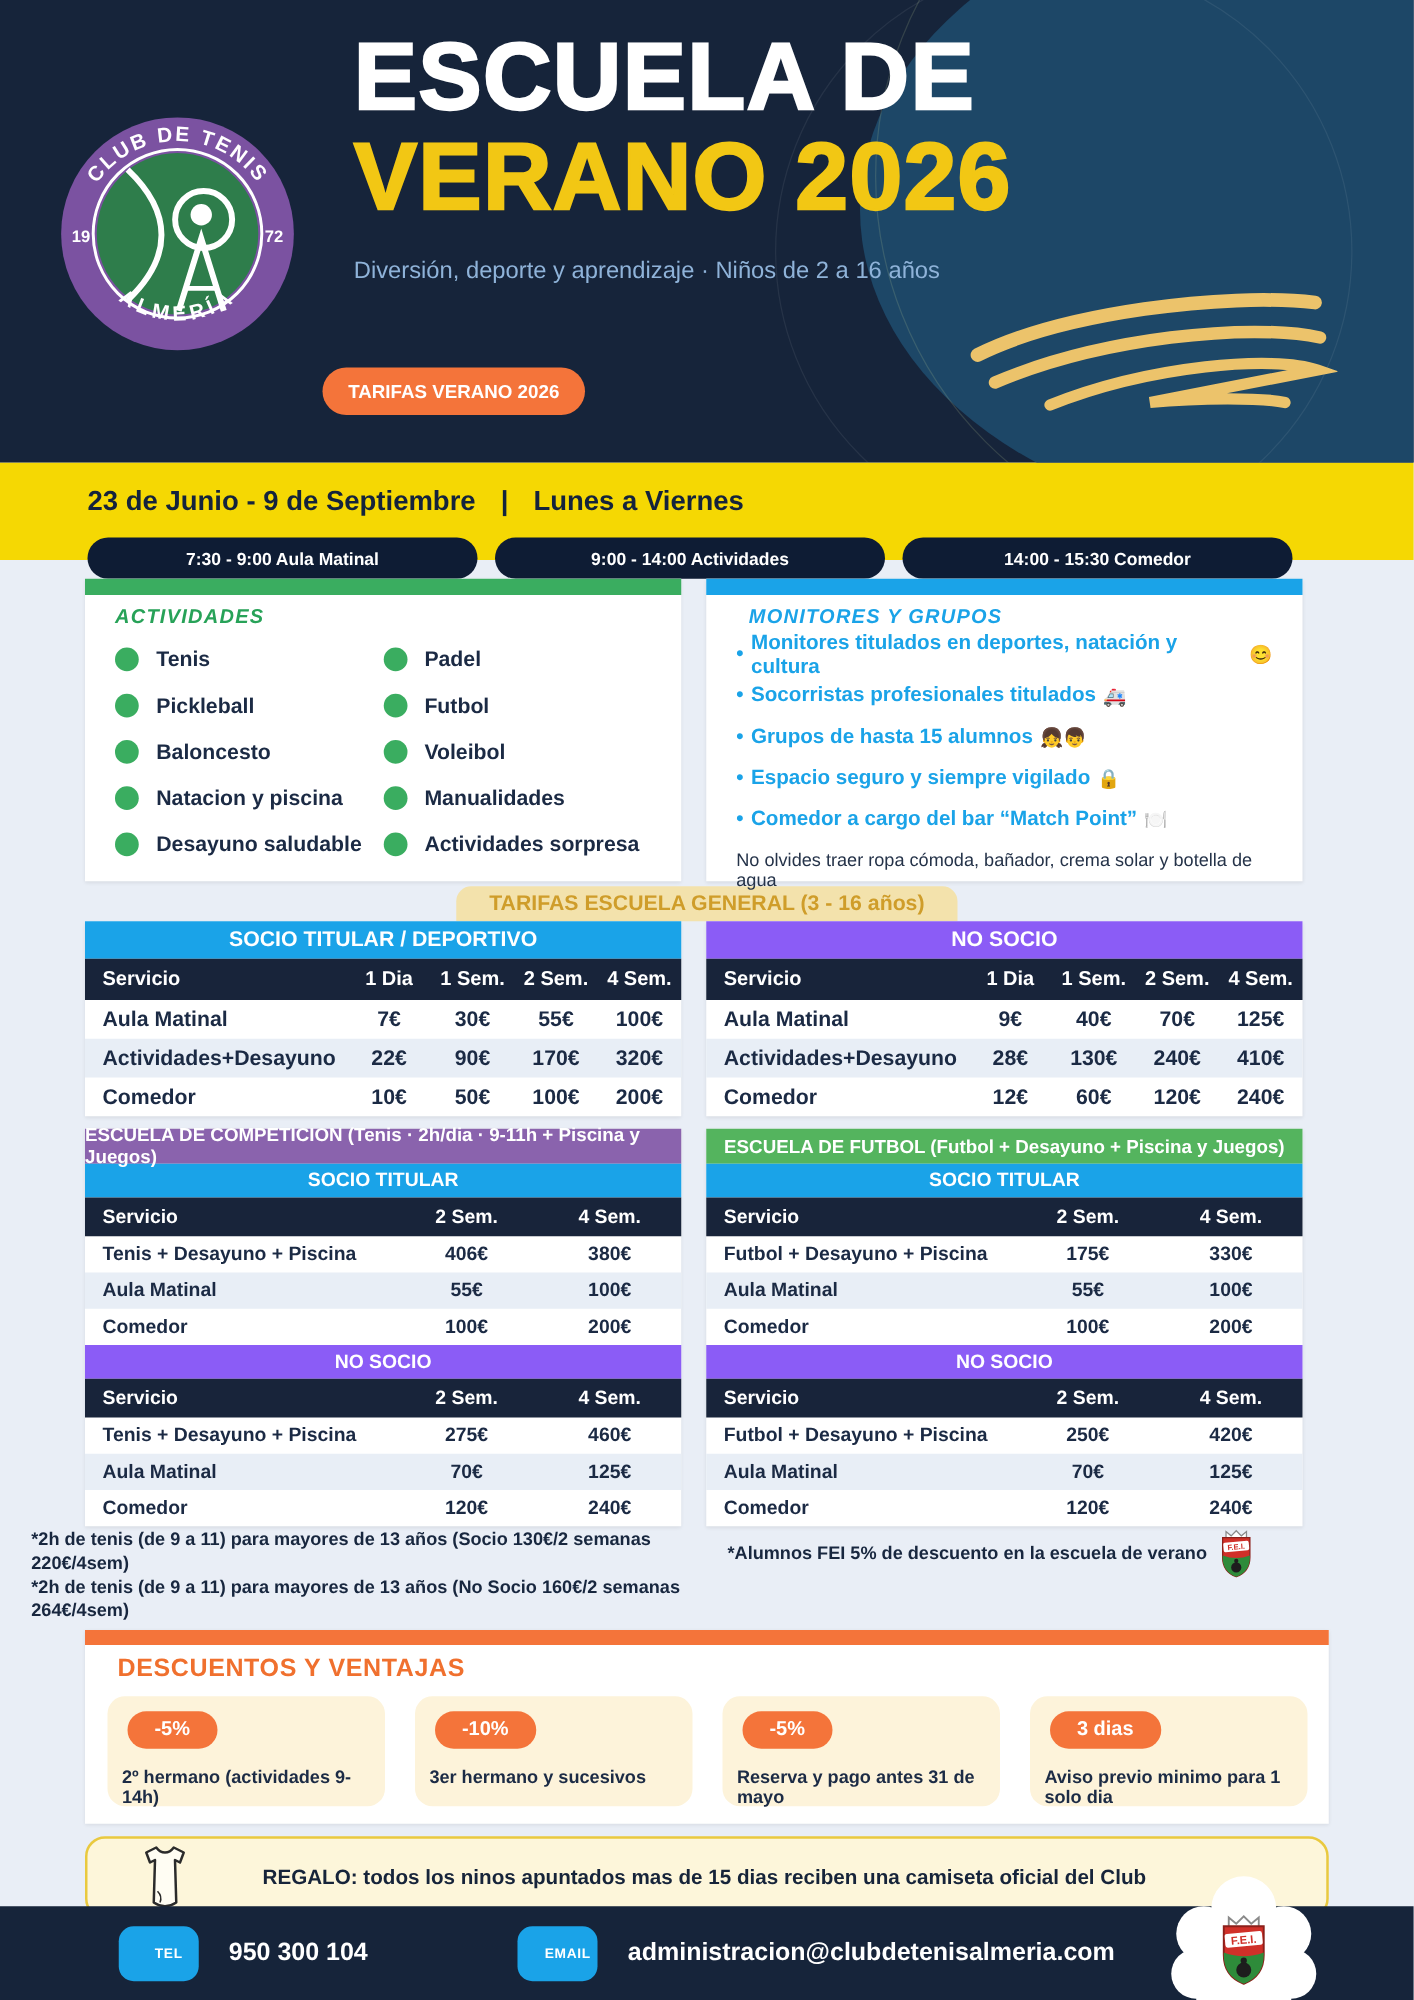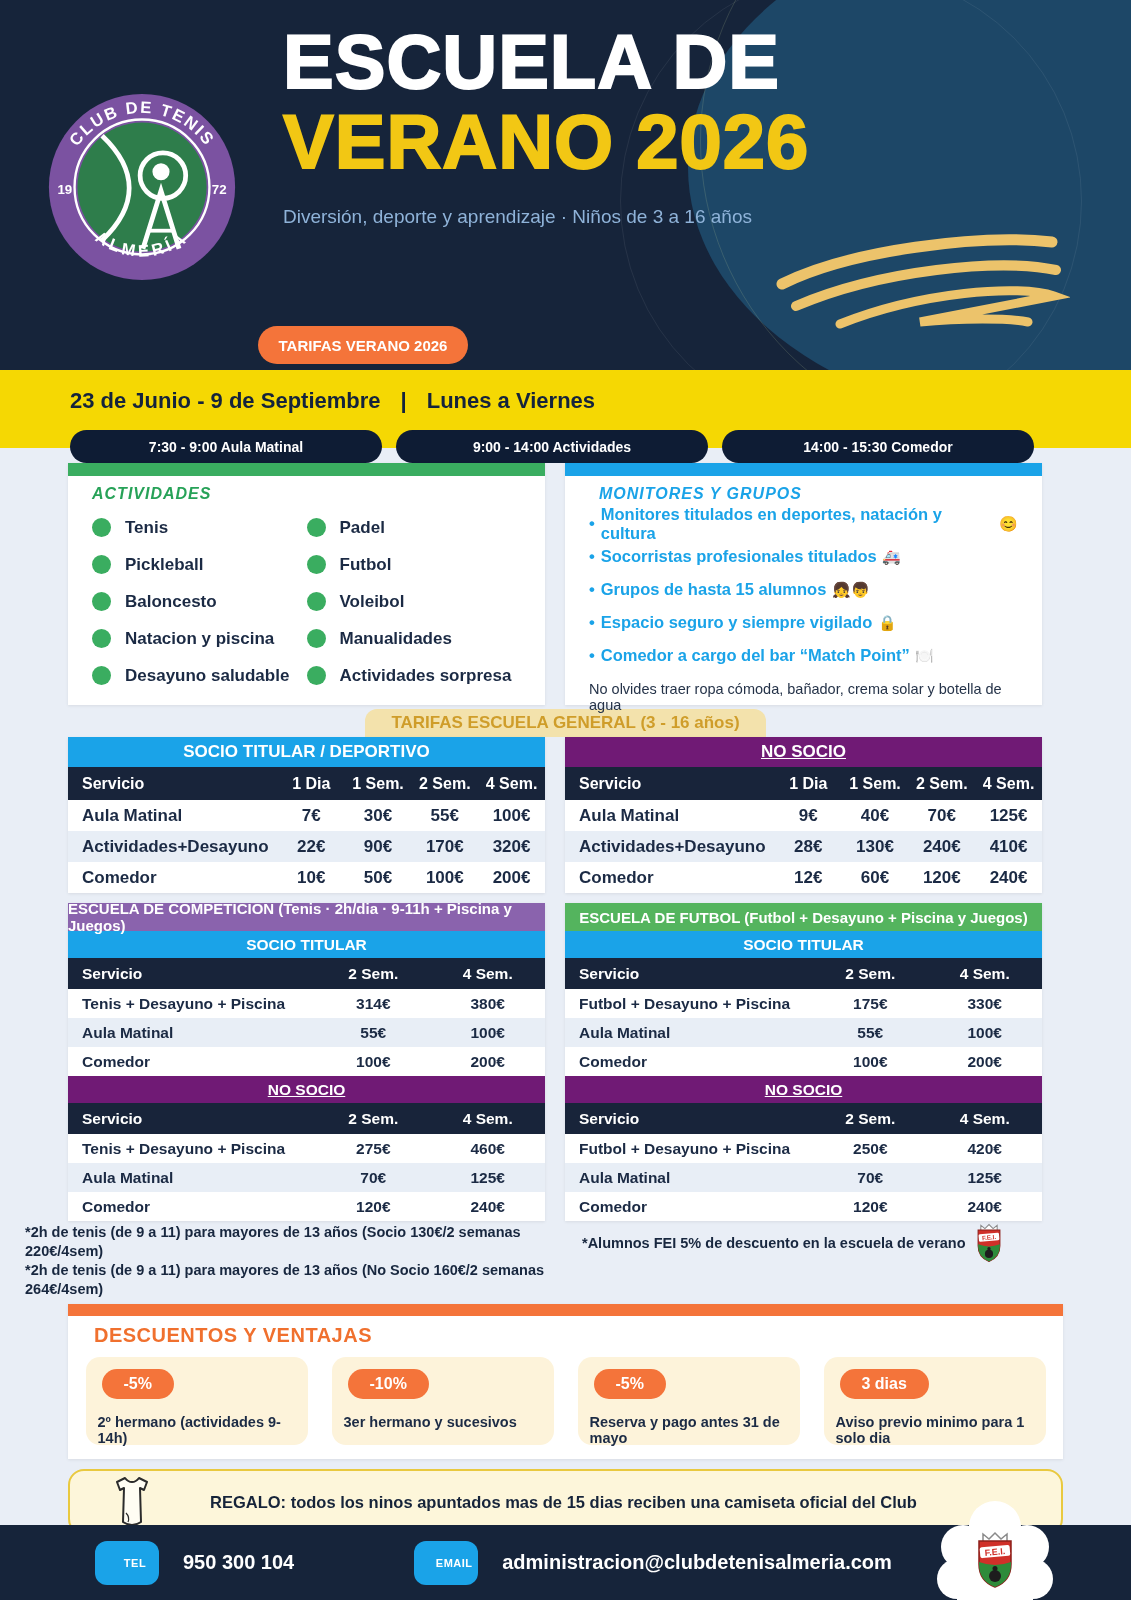--- a/index.html
+++ b/index.html
@@ -10,21 +10,21 @@
   
   .hero{position:relative;width:100%;height:370px;background:#16243a;overflow:hidden;}
   .hero-ellipse{position:absolute;left:688px;top:-85px;width:700px;height:505px;border-radius:50%;background:#1d4767;}
   .hero-ring1{position:absolute;left:700px;top:-160px;width:600px;height:600px;border-radius:50%;border:1px solid rgba(190,205,150,.18);}
   .hero-ring2{position:absolute;left:620px;top:-30px;width:460px;height:460px;border-radius:50%;border:1px solid rgba(255,255,255,.07);}
   .logo-wrap{position:absolute;left:47px;top:92px;width:190px;height:190px;}
   .title-block{position:absolute;left:283px;top:22px;}
   .title-l1{font-size:76px;line-height:80px;font-weight:bold;color:#ffffff;letter-spacing:1px;-webkit-text-stroke:2px #ffffff;}
   .title-l2{font-size:76px;line-height:80px;font-weight:bold;color:#f2c714;letter-spacing:1px;-webkit-text-stroke:2px #f2c714;}
   .subtitle{margin-top:24px;font-size:19px;color:#8fb3d9;}
-  .cta{position:absolute;left:258px;top:326px;width:210px;height:38px;border-radius:19px;background:#f4743a;
+  .cta{position:absolute;left:258px;top:294px;width:210px;height:38px;border-radius:19px;background:#f4743a;
        color:#fff;font-weight:bold;font-size:15px;display:flex;align-items:center;justify-content:center;cursor:pointer;}
   .scribble{position:absolute;left:770px;top:226px;}
   
   .band{width:100%;height:78px;background:#f5d803;}
   .band-inner{padding:18px 0 0 70px;}
   .band-dates{font-size:22px;font-weight:bold;color:#14233c;display:flex;align-items:center;}
   .band-sep{margin:0 20px;font-weight:bold;}
   .band-pills{display:flex;gap:14px;margin-top:16px;}
   .pill{width:312px;height:33px;border-radius:17px;background:#0e1c34;color:#fff;font-size:14px;font-weight:bold;
         display:flex;align-items:center;justify-content:center;}
@@ -47,21 +47,21 @@
   .mon-item::before{content:"• ";margin-right:6px;}
   .mon-emoji{margin-left:6px;font-size:15px;}
   .mon-note{margin-top:9px;font-size:14.5px;color:#253349;}
   
   .gen-badge{width:fit-content;margin:4px auto 0 auto;padding:4px 26px;background:#f3e2ac;color:#cf9d2a;
              font-size:17px;font-weight:bold;border-radius:12px 12px 0 0;}
   
   .gt{width:477px;background:#fff;box-shadow:0 1px 3px rgba(0,0,0,.08);}
   .gt-head{height:30px;display:flex;align-items:center;justify-content:center;color:#fff;font-size:17px;font-weight:bold;}
   .head-cyan{background:#1aa3e8;}
-  .head-orange{background:#701a75;text-decoration:underline;}
+  .head-orange{background:#8b5cf6;}
   .gt-cols{height:33px;background:#18243a;color:#fff;font-size:16px;font-weight:bold;display:flex;align-items:center;}
   .gt-row{height:31px;display:flex;align-items:center;font-size:17px;font-weight:bold;color:#1b2a44;}
   .gt-row.alt{background:#e8eef6;}
   .svc{width:44%;padding-left:14px;box-sizing:border-box;text-align:left;}
   .v{width:14%;text-align:center;}
   
   .prog-row{margin-top:10px;}
   .pt{width:477px;background:#fff;box-shadow:0 1px 3px rgba(0,0,0,.08);}
   .pt-title{height:28px;display:flex;align-items:center;justify-content:center;color:#fff;font-size:15px;font-weight:bold;}
   .title-purple{background:#8a63ad;}
@@ -132,21 +132,21 @@
         <textPath href="#bp" startOffset="50%" text-anchor="middle">ALMERÍA</textPath>
       </text>
       <text x="11" y="107" font-size="14" font-weight="bold" fill="#ffffff" font-family="Liberation Sans, sans-serif">19</text>
       <text x="189" y="107" font-size="14" font-weight="bold" fill="#ffffff" text-anchor="end" font-family="Liberation Sans, sans-serif">72</text>
     </svg>
   </div>
 
   <div class="title-block">
     <div class="title-l1">ESCUELA DE</div>
     <div class="title-l2">VERANO 2026</div>
-    <div class="subtitle">Diversión, deporte y aprendizaje · Niños de 3 a 16 años</div>
+    <div class="subtitle">Diversión, deporte y aprendizaje · Niños de 2 a 16 años</div>
   </div>
 
   <div class="cta">TARIFAS VERANO 2026</div>
 
   <svg class="scribble" width="300" height="112" viewBox="0 0 300 112">
     <path d="M12,58 C80,24 210,8 282,16" stroke="#ecc36b" stroke-width="11" fill="none" stroke-linecap="round"></path>
     <path d="M26,80 C110,44 230,32 286,44" stroke="#ecc36b" stroke-width="10" fill="none" stroke-linecap="round"></path>
     <path d="M70,98 C150,66 250,58 284,70 L150,96 C190,92 240,92 258,96" stroke="#ecc36b" stroke-width="9" fill="none" stroke-linecap="round"></path>
   </svg>
 </div>
@@ -320,21 +320,21 @@
   <div class="pt">
     <div class="pt-title title-purple">ESCUELA DE COMPETICION (Tenis · 2h/dia · 9-11h + Piscina y Juegos)</div>
     <div class="pt-sec head-cyan">SOCIO TITULAR</div>
     <div class="pt-cols">
       <span class="svc2">Servicio</span>
       <span class="v2">2 Sem.</span>
       <span class="v2">4 Sem.</span>
     </div>
     <div class="pt-row">
       <span class="svc2">Tenis + Desayuno + Piscina</span>
-      <span class="v2">314€</span>
+      <span class="v2">406€</span>
       <span class="v2">380€</span>
     </div>
     <div class="pt-row alt">
       <span class="svc2">Aula Matinal</span>
       <span class="v2">55€</span>
       <span class="v2">100€</span>
     </div>
     <div class="pt-row">
       <span class="svc2">Comedor</span>
       <span class="v2">100€</span>

